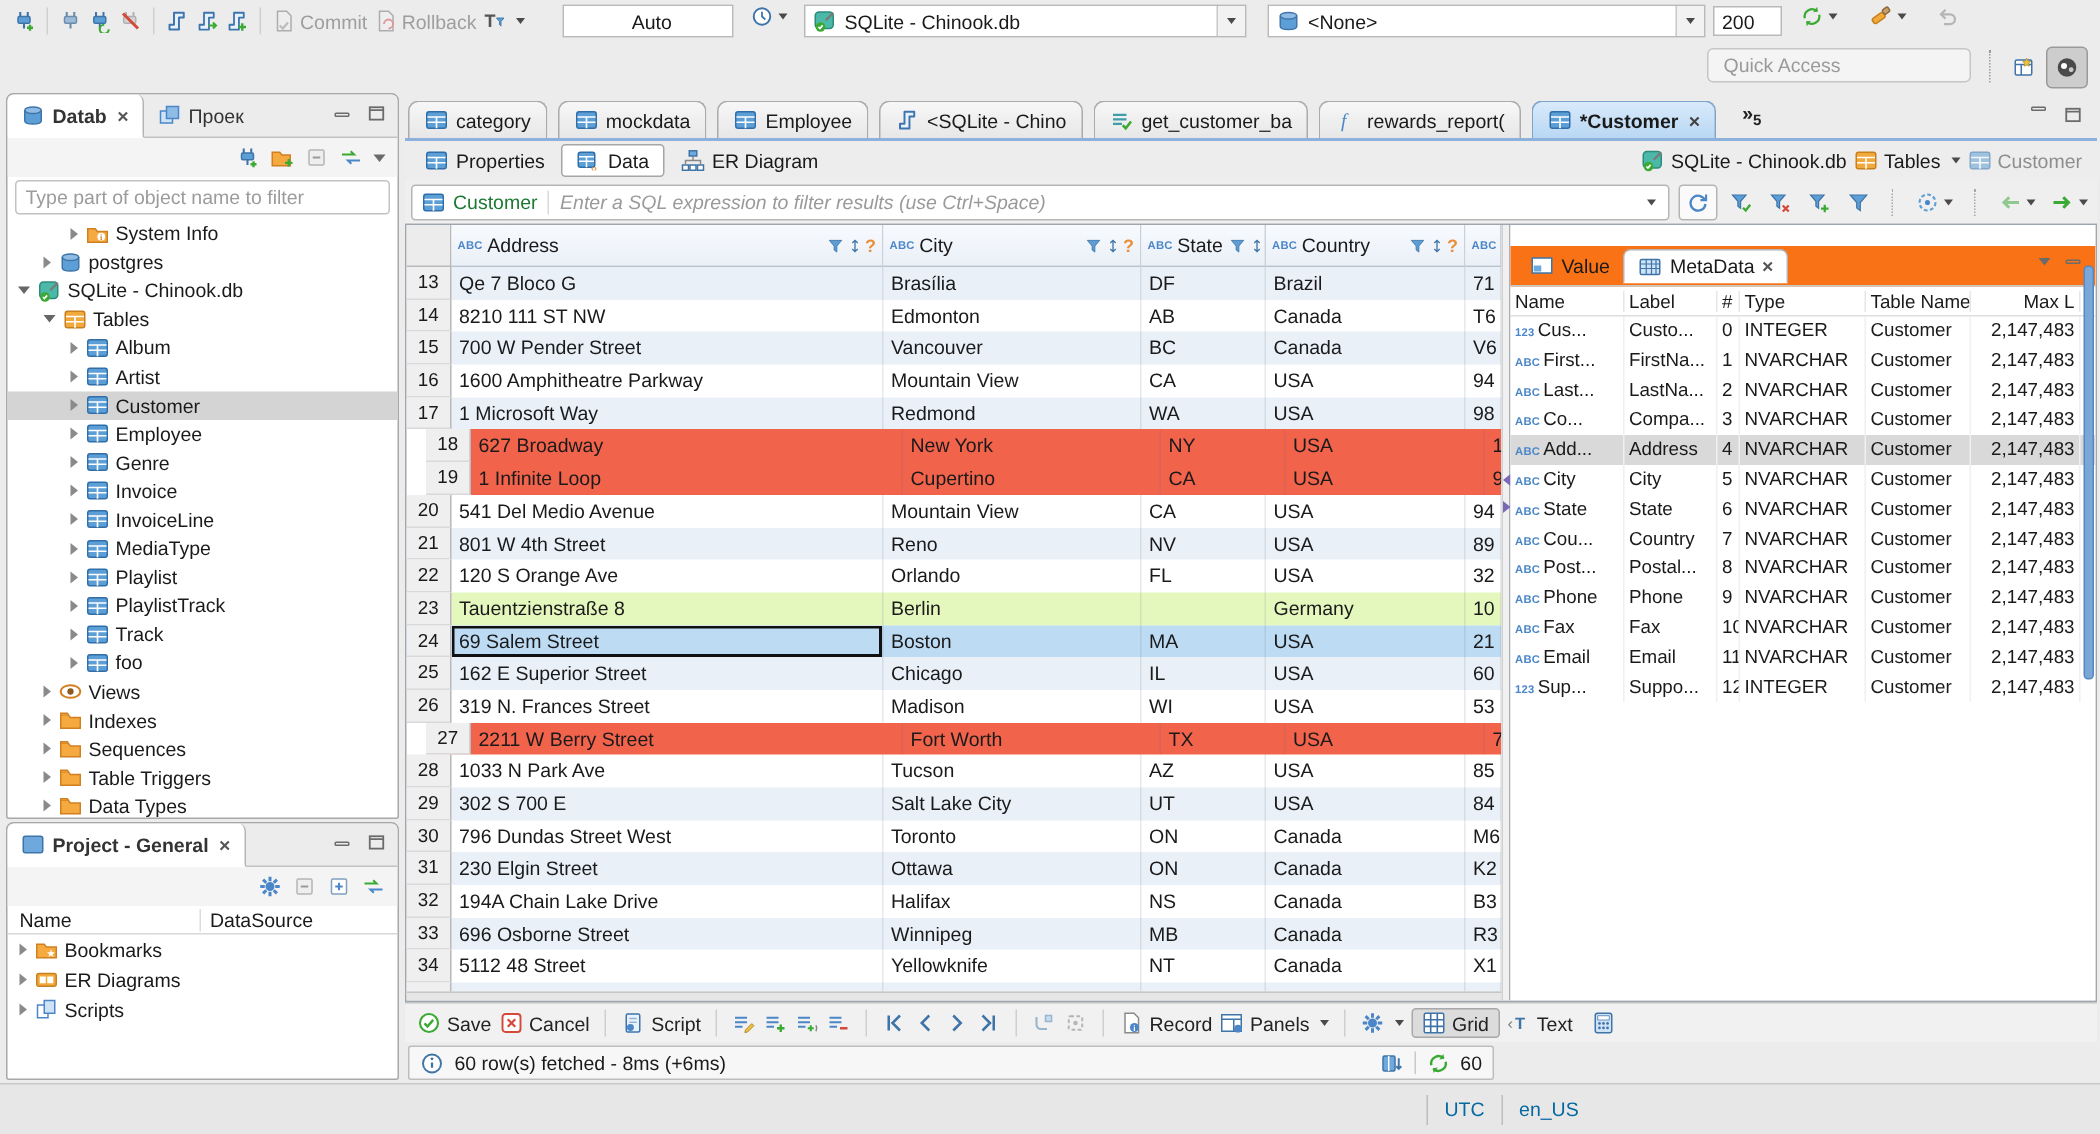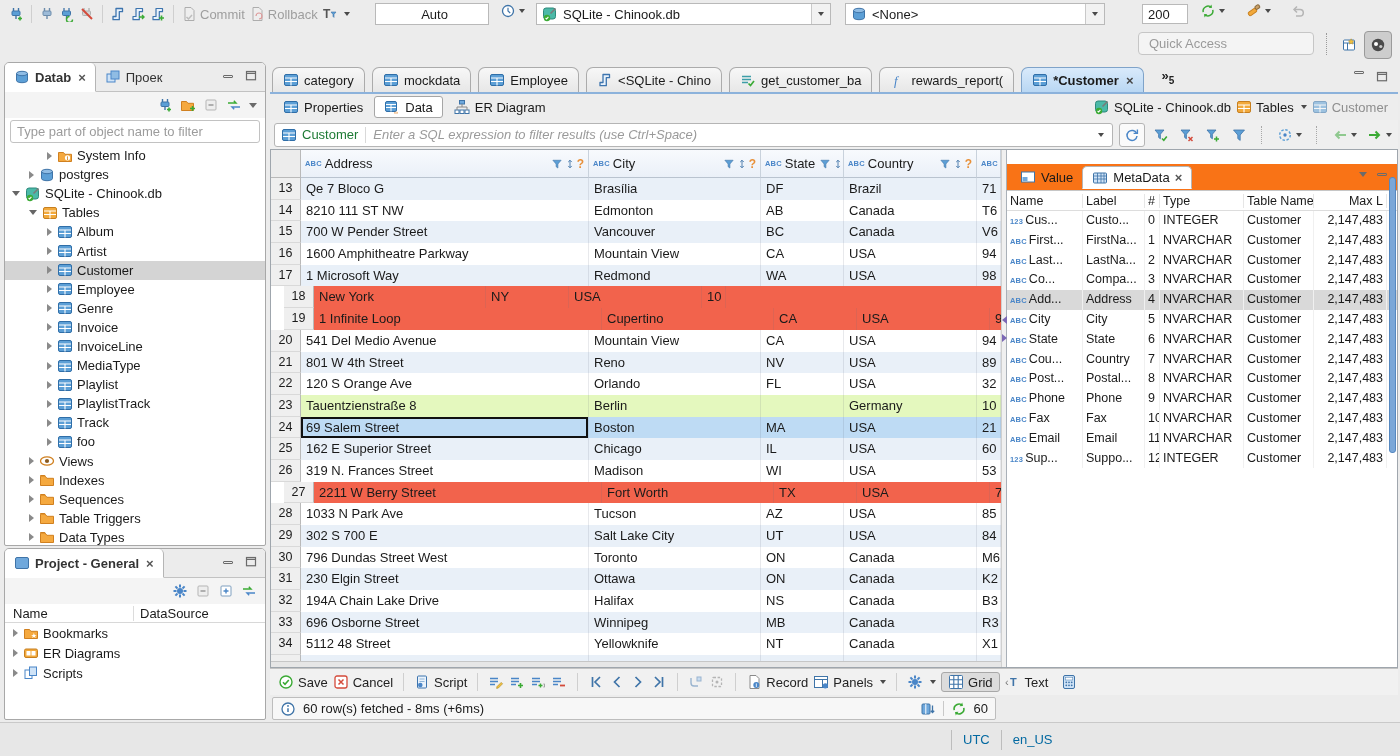--- a/index.html
+++ b/index.html
@@ -254,21 +254,21 @@
             <path d="M13.5 2.5l-5 5" stroke="#7a7a7a" stroke-width="1.6"></path>
             <circle cx="5" cy="12" r="3.2" fill="#3BAA35"></circle>
             <path d="M3.6 12l1 1 1.8-2.1" stroke="#fff" stroke-width="1.1" fill="none"></path>
           </svg>
         </span>
       <span>SQLite - Chinook.db</span>
       <span class="ddbox">
           <span class="caret"></span>
         </span>
     </div>
-    <div class="combo" style="left:845px;width:260px;text-align:right;">
+    <div class="combo" style="left:845px;width:292px;text-align:right;">
       <span class="ic">
           <svg viewBox="0 0 16 16" xmlns="http://www.w3.org/2000/svg">
             <path d="M2.5 4.5v7c0 1.3 2.5 2.2 5.5 2.2s5.5-.9 5.5-2.2v-7" fill="#5C9FD6" stroke="#3F74A8"></path>
             <ellipse cx="8" cy="4.5" rx="5.5" ry="2.2" fill="#8FBCE4" stroke="#3F74A8"></ellipse>
           </svg>
         </span>
       <span>&lt;None&gt;</span>
       <span class="ddbox">
           <span class="caret"></span>
         </span>
@@ -1056,20 +1056,21 @@
             <div class="drow odd">
               <div class="gut">17</div>
               <div class="dcell c0">1 Microsoft Way</div>
               <div class="dcell c1">Redmond</div>
               <div class="dcell c2">WA</div>
               <div class="dcell c3">USA</div>
               <div class="dcell c4">98</div>
             </div>
             <div class="drow red">
               <div class="gut">18</div>
+              <div class="dcell c0">627 Broadway</div>
               <div class="dcell c1">New York</div>
               <div class="dcell c2">NY</div>
               <div class="dcell c3">USA</div>
               <div class="dcell c4">10</div>
             </div>
             <div class="drow red">
               <div class="gut">19</div>
               <div class="dcell c0">1 Infinite Loop</div>
               <div class="dcell c1">Cupertino</div>
               <div class="dcell c2">CA</div>

